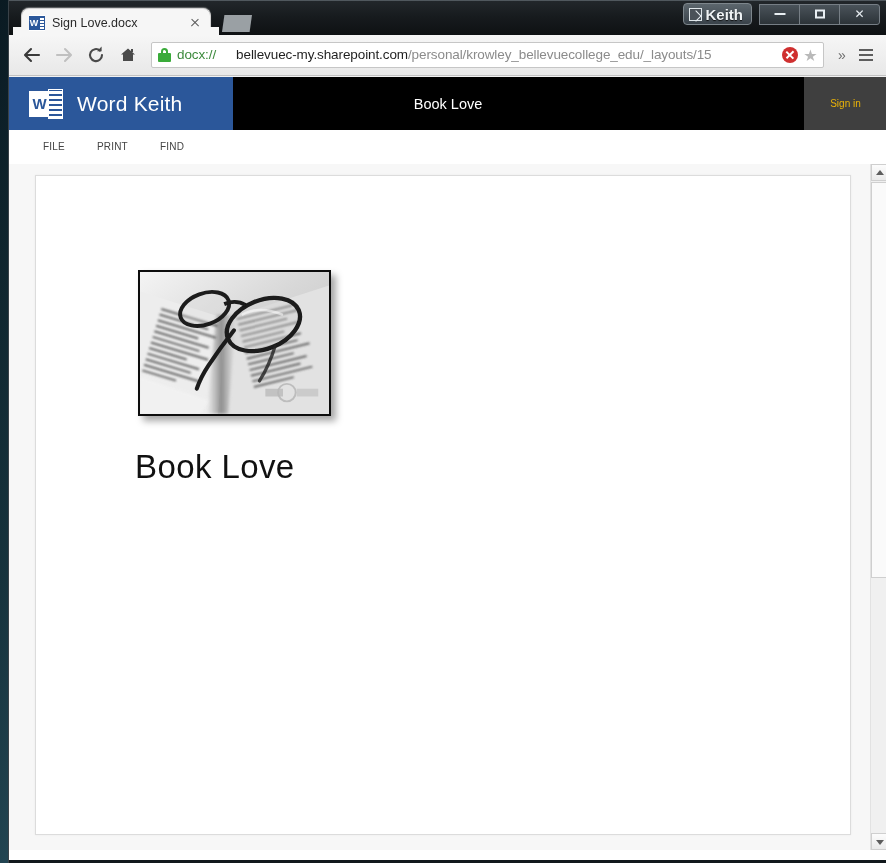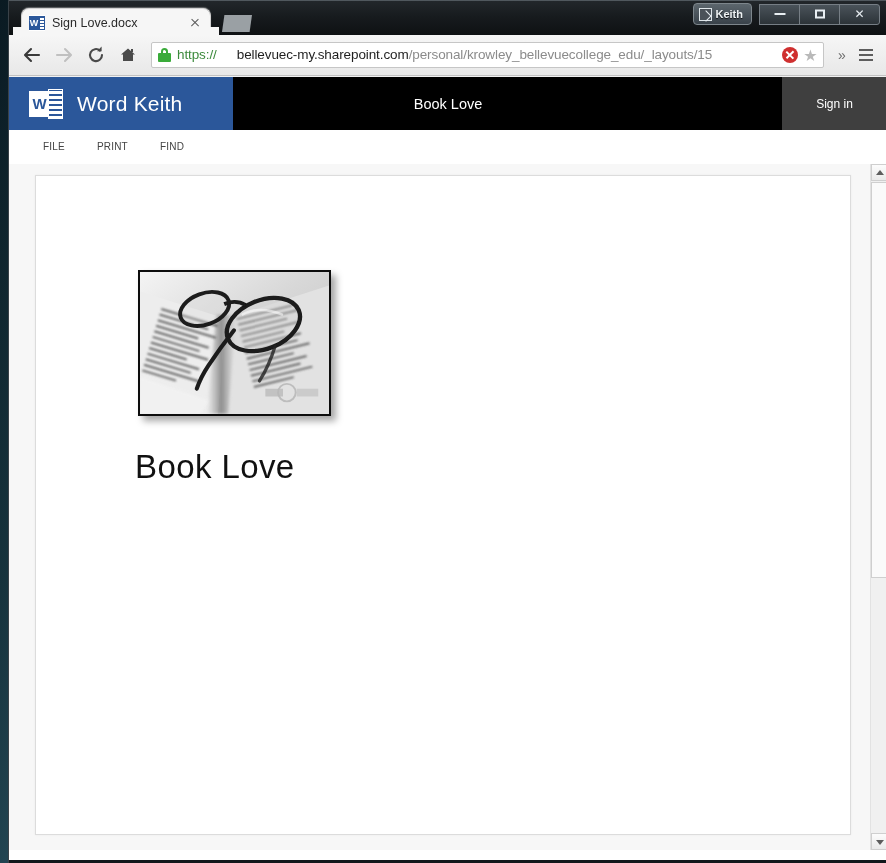--- a/index.html
+++ b/index.html
@@ -124,21 +124,21 @@
   }
   .userbtn {
     display: flex; align-items: center; gap: 4px;
     height: 22px;
     padding: 0 8px 0 5px;
     margin-right: 8px;
     border: 1px solid #7d868c;
     border-radius: 4px;
     background: linear-gradient(180deg,#5c666d,#39424a);
     color: #eef2f4;
-    font-size: 11px;
+    font-size: 15px;
     font-weight: bold;
     text-shadow: 0 1px 1px rgba(0,0,0,.8);
     cursor: pointer;
   }
   .user-ico {
     width: 13px; height: 13px;
     border: 1px solid #dfe6ea;
     position: relative;
     background: #4a5158;
   }
@@ -324,24 +324,24 @@
   .wo-doctitle {
     position: absolute;
     left: 0; right: 0; top: 0; bottom: 0;
     display: flex; align-items: center; justify-content: center;
     color: #fff;
     font-size: 14.5px;
     pointer-events: none;
   }
   .wo-signin {
     margin-left: auto;
-    width: 105px;
+    width: 83px;
     background: #3f3f3f;
-    color: #ffffff;
-    font-size: 12px;
+    color: #eab308;
+    font-size: 10px;
     display: flex; align-items: center; justify-content: center;
     cursor: pointer;
     z-index: 2;
   }
 
   .wo-cmdbar {
     height: 34px;
     background: #fff;
     display: flex;
     align-items: center;
@@ -527,21 +527,21 @@
           <path d="M10 3.5 L3 9.5 L5 9.5 L5 16 L15 16 L15 9.5 L17 9.5 Z" fill="#4a4a4a"></path>
           <rect x="13" y="4" width="2" height="3" fill="#4a4a4a"></rect>
         </svg>
       </div>
 
       <div class="omnibox">
         <span class="lock">
           <span class="shackle"></span>
             <span class="body"></span>
         </span>
-        <span class="url"><span class="scheme">https://</span><span class="host">bellevuec-my.sharepoint.com</span><span class="path">/personal/krowley_bellevuecollege_edu/_layouts/15</span></span>
+        <span class="url"><span class="scheme">docx://</span><span class="host">bellevuec-my.sharepoint.com</span><span class="path">/personal/krowley_bellevuecollege_edu/_layouts/15</span></span>
         <span class="badge-x"></span>
         <span class="star">★</span>
       </div>
 
       <div class="chev-more">»</div>
       <div class="hamburger">
         <span></span>
           <span></span>
           <span></span>
       </div>

